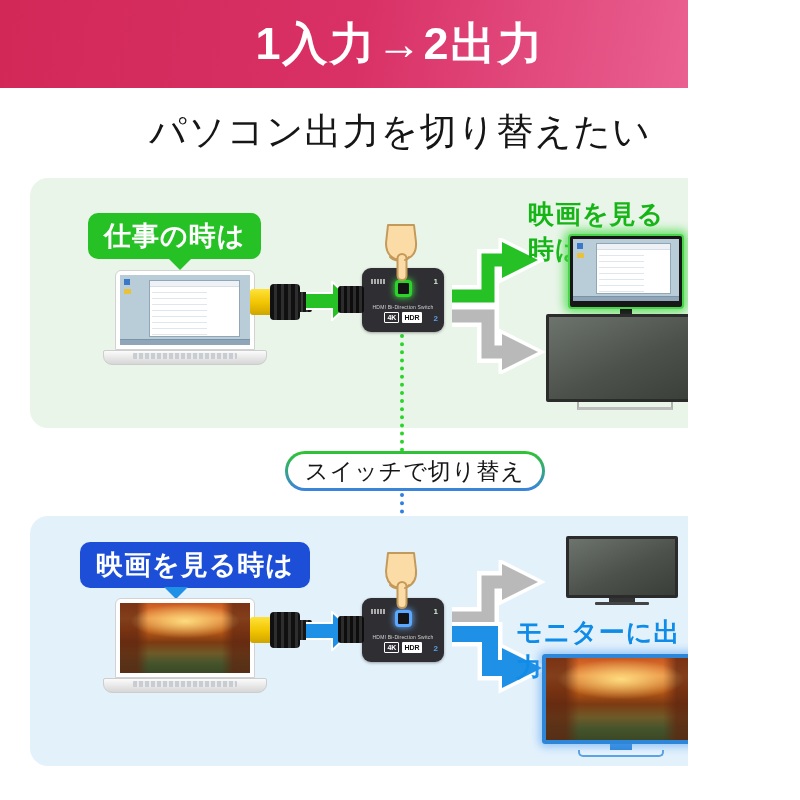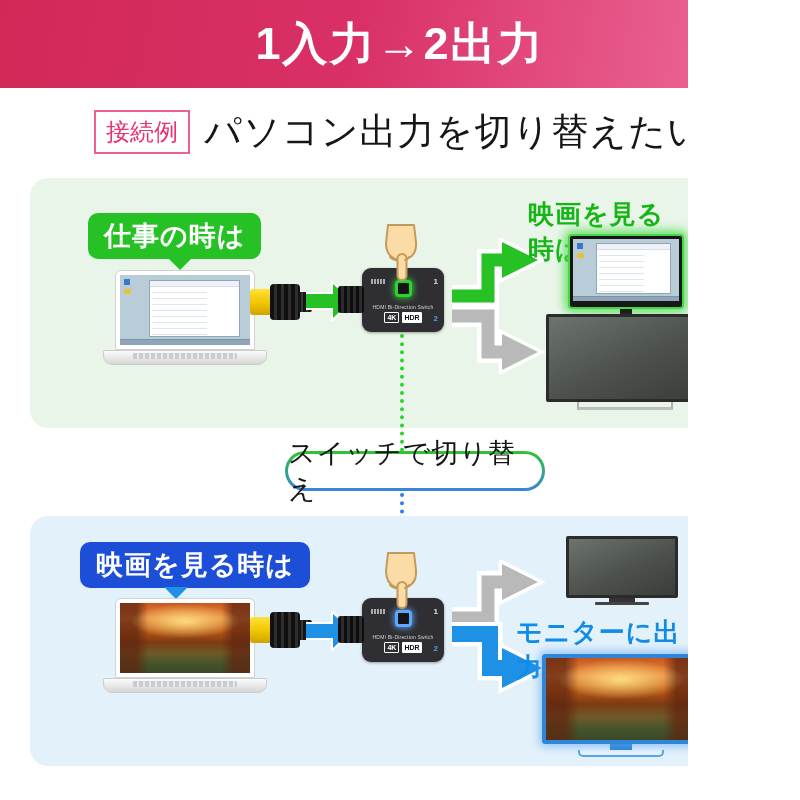--- a/index.html
+++ b/index.html
@@ -108,21 +108,21 @@
   .dotline { position:absolute; width:0; }
   .dot-green { left:400px; top:334px; height:118px; border-left:4px dotted #2ad42a; }
   .dot-blue  { left:400px; top:493px; height:62px;  border-left:4px dotted #2e7fe0; }
 
   
   .pill { position:absolute; left:285px; top:451px; width:260px; height:40px;
     border:3px solid transparent; border-radius:22px;
     background:linear-gradient(#fff,#fff) padding-box,
                linear-gradient(180deg,#2fc52f,#3b82e0) border-box;
     display:flex; align-items:center; justify-content:center;
-    font-size:27px; color:#161616; letter-spacing:1px; }
+    font-size:23px; color:#161616; letter-spacing:1px; }
 
   
   .elbow { position:absolute; width:96px; height:72px; }
 
   
   .out-label { position:absolute; font-size:26px; font-weight:bold; letter-spacing:1px; }
   .out-label-work  { left:528px; top:197px; color:#14b514; }
   .out-label-movie { left:516px; top:615px; color:#0f8ce8; }
 
   
@@ -157,21 +157,20 @@
 </head>
 <body>
 
 <div class="canvas">
 
   <header class="banner">
     <h1>1入力→2出力</h1>
   </header>
 
   <div class="intro">
-    <span class="intro-badge">接続例</span>
     <span class="intro-title">パソコン出力を切り替えたい</span>
   </div>
 
   <section class="panel panel-work"></section>
 
   <div class="bubble bubble-green">
     <span>仕事の時は</span>
   </div>
 
   <div class="laptop" style="left:103px; top:270px;">

